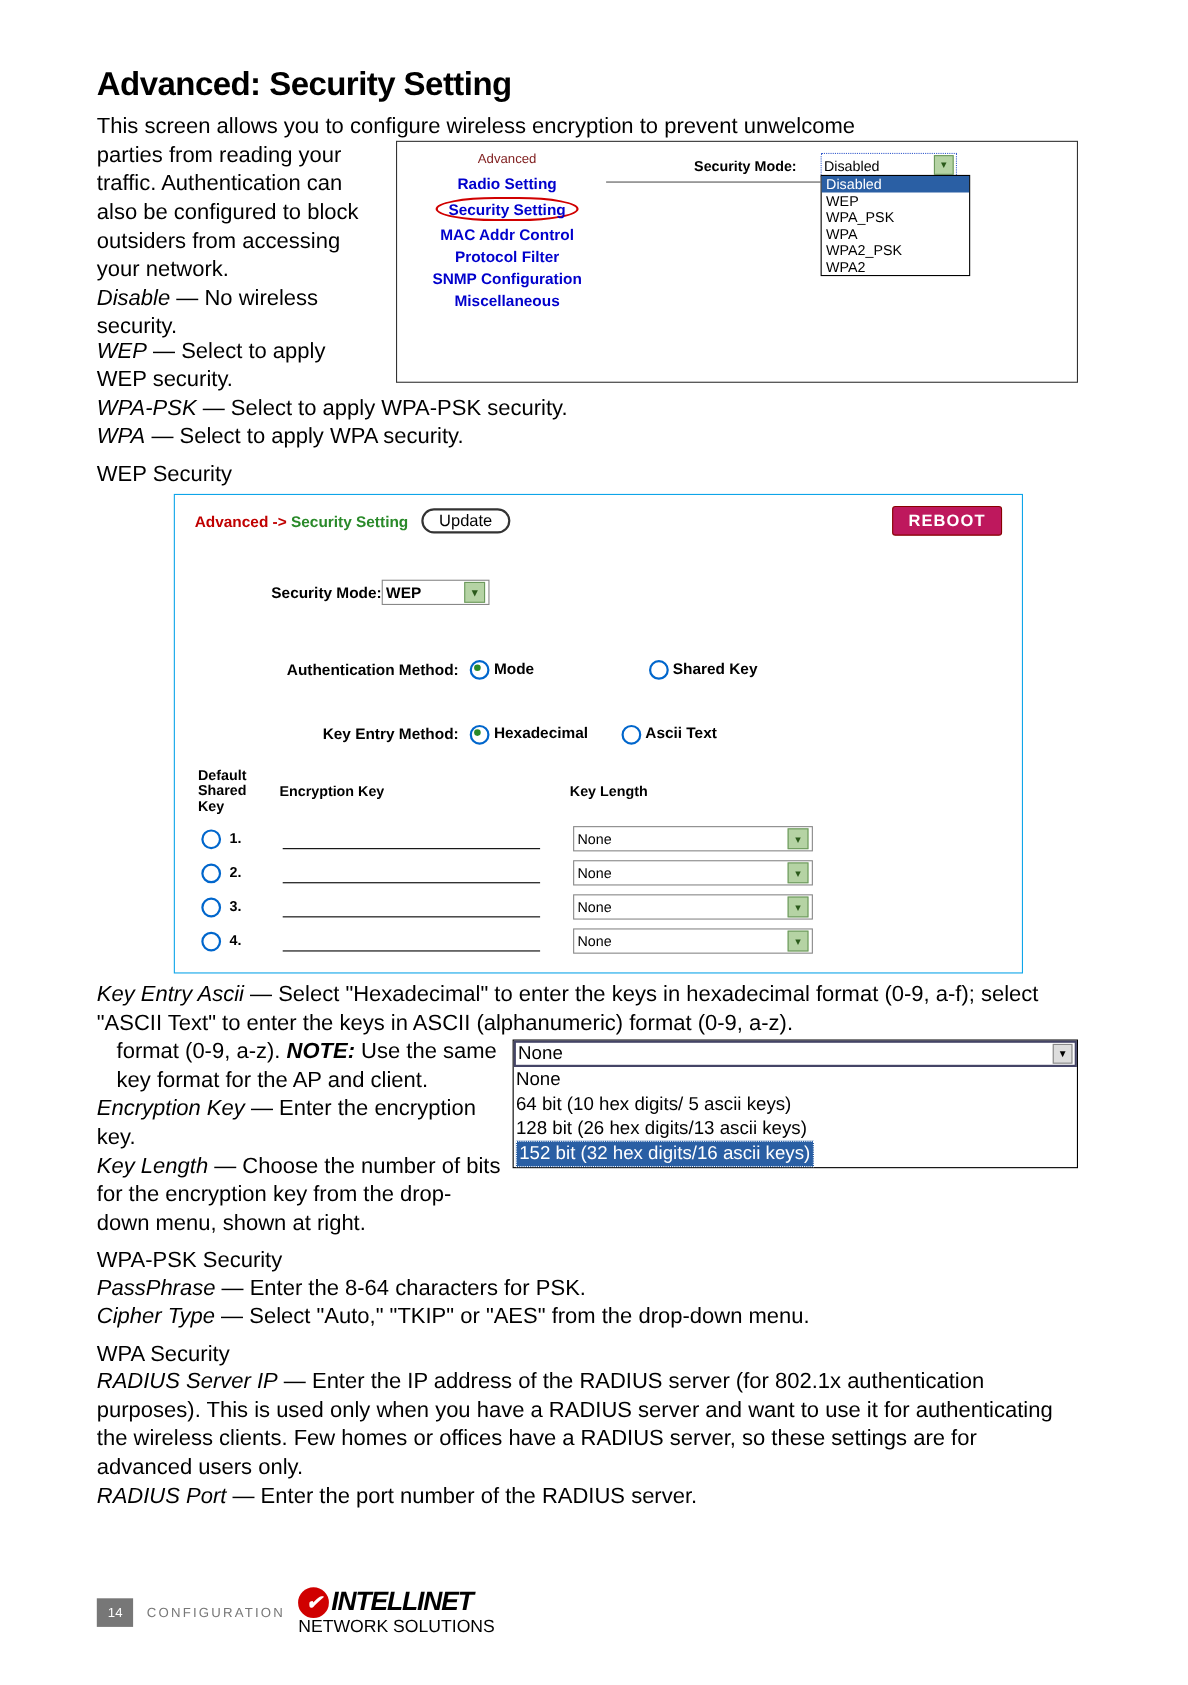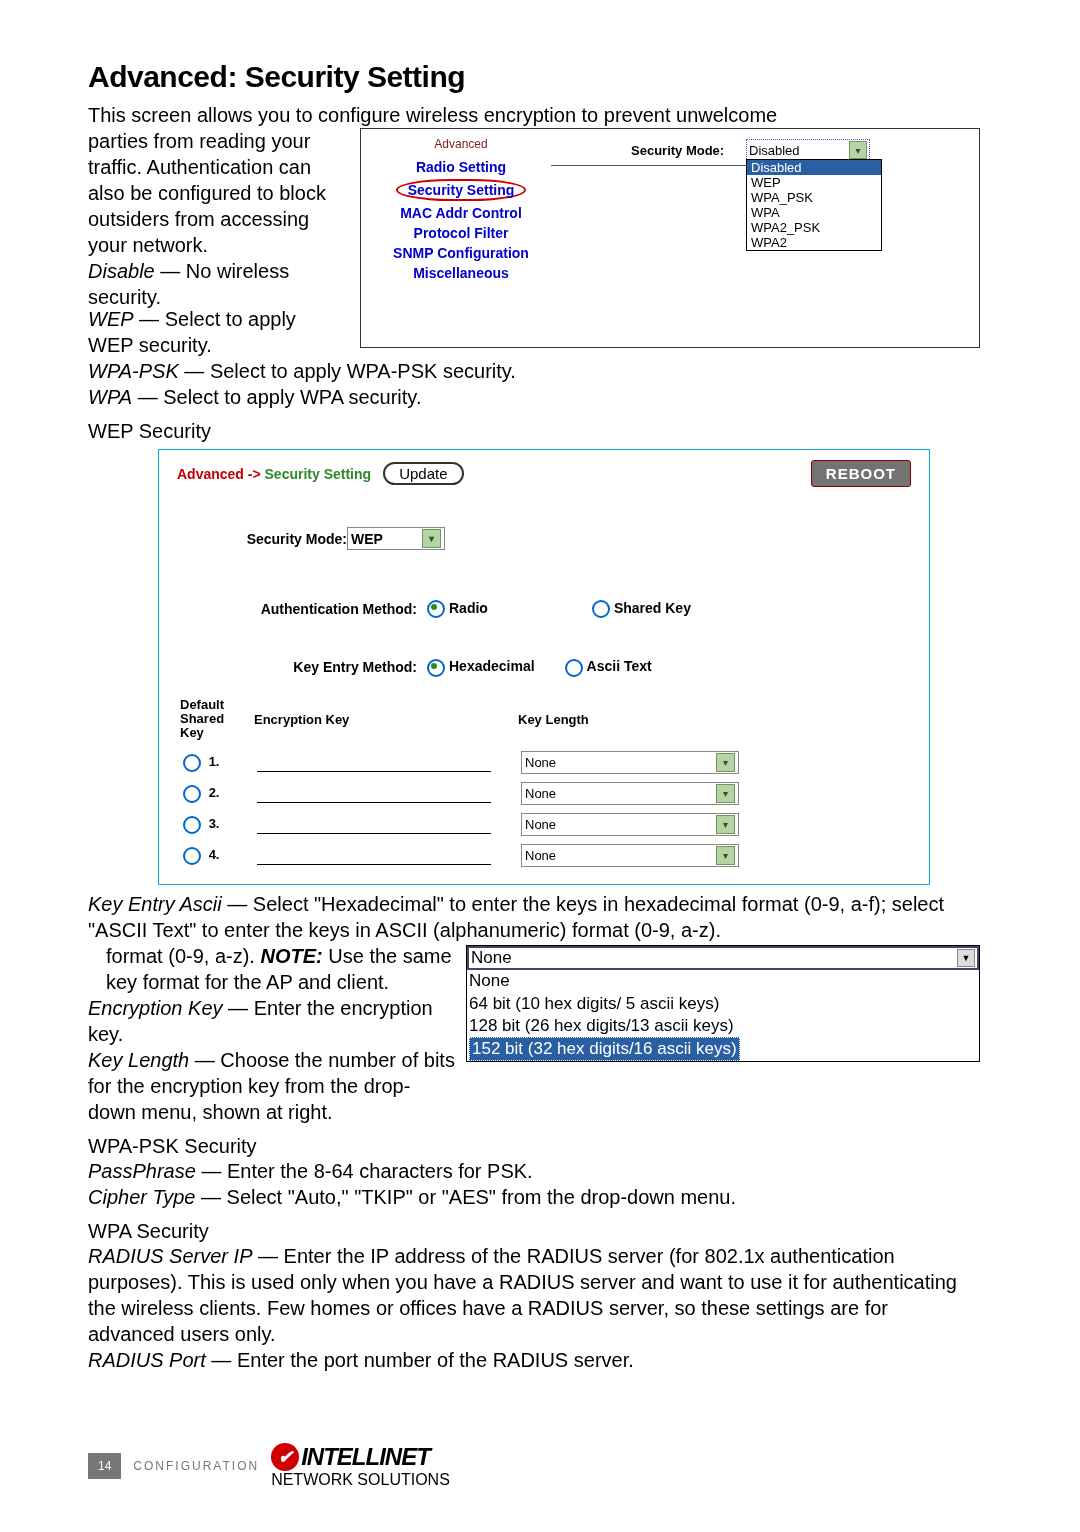--- a/index.html
+++ b/index.html
@@ -155,21 +155,21 @@
   .upd-btn {
     border: 2px solid #333;
     border-radius: 18px;
     padding: 1px 14px;
     font-size: 15px;
     background: #fff;
     cursor: pointer;
   }
   .reboot-btn {
     margin-left: auto;
-    background: #737373;
+    background: #be185d;
     color: #fff;
     font-weight: bold;
     font-size: 15px;
     padding: 4px 14px;
     border: 1px solid #800;
     border-radius: 3px;
     letter-spacing: 1px;
     cursor: pointer;
   }
   .wep-row {
@@ -415,21 +415,21 @@
     <div class="wep-row" style="margin-top:40px;">
       <label style="width:170px;">Security Mode:</label>
       <span class="wep-select">
         <span>WEP</span>
         <span class="dd-btn2">▾</span>
       </span>
     </div>
 
     <div class="wep-row" style="margin-top:50px;">
       <label style="width:240px;">Authentication Method:</label>
-      <span style="margin-left:10px;"><span class="radio checked"></span><span>Radio</span></span>
+      <span style="margin-left:10px;"><span class="radio checked"></span><span>Mode</span></span>
       <span style="margin-left:104px;"><span class="radio"></span><span>Shared Key</span></span>
     </div>
 
     <div class="wep-row" style="margin-top:40px;">
       <label style="width:240px;">Key Entry Method:</label>
       <span style="margin-left:10px;"><span class="radio checked"></span><span>Hexadecimal</span></span>
       <span style="margin-left:30px;"><span class="radio"></span><span>Ascii Text</span></span>
     </div>
 
     <table class="key-table">

